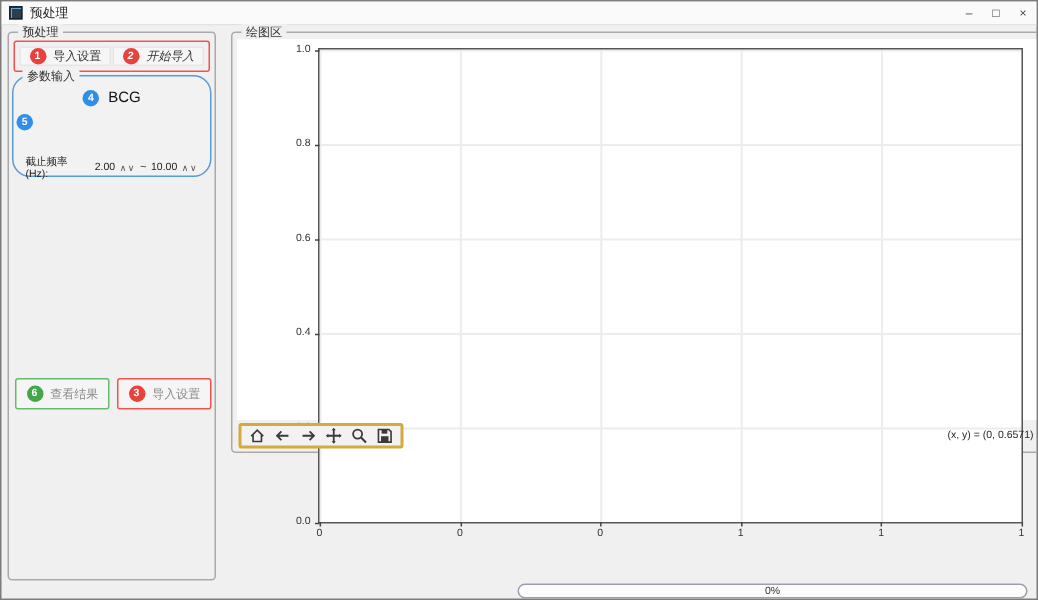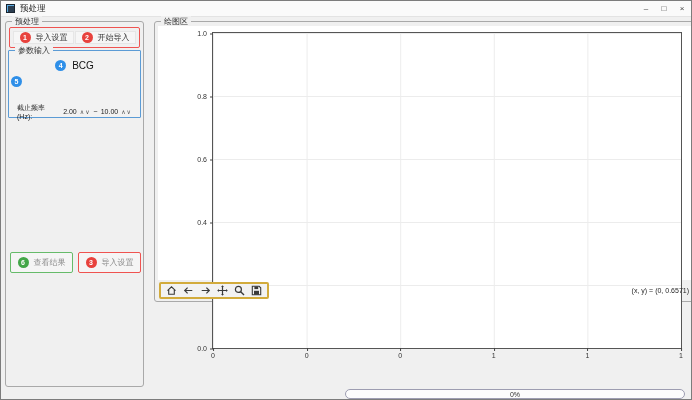--- a/index.html
+++ b/index.html
@@ -42,32 +42,32 @@
   .import-box {
     position:absolute; left:3px; right:3px; top:5px; height:21px;
     border:1px solid #ef5350; border-radius:2px;
     display:flex; padding:3px; background:#f0f0f0;
   }
   .import-btn {
     flex:1; display:flex; align-items:center; justify-content:center; gap:5px;
     background:#f6f6f6; border:1px solid #e6e6e6; font-size:8px; color:#333;
     cursor:default;
   }
-  .import-btn + .import-btn { margin-left:1px; }
+  .import-btn + .import-btn { margin-left:1px;font-style:italic; }
   .num-circle {
     width:11px; height:11px; border-radius:50%; flex:0 0 auto;
     display:inline-flex; align-items:center; justify-content:center;
     color:#fff; font-size:7px; font-weight:bold;
   }
   .c-red   { background:#e8423d; }
   .c-blue  { background:#2f8fe8; }
   .c-green { background:#43a648; }
   .param-box {
     position:absolute; left:2px; right:2px; top:28px; height:68px;
-    border:1px solid #5b9bd5; border-radius:1px; background:#f2f2f2;
+    border:1px solid #5b9bd5; border-radius:12px; background:#f2f2f2;
   }
   .param-box .legend { background:#f1f1f1; }
   .bcg-row {
     position:absolute; left:0; right:0; top:9px;
     display:flex; align-items:center; justify-content:center; gap:6px;
   }
   .bcg-label { font-size:10px; color:#111; }
   .badge-rows { position:absolute; left:2px; top:25px; }
   .param-row {
     position:absolute; left:8px; right:5px;

